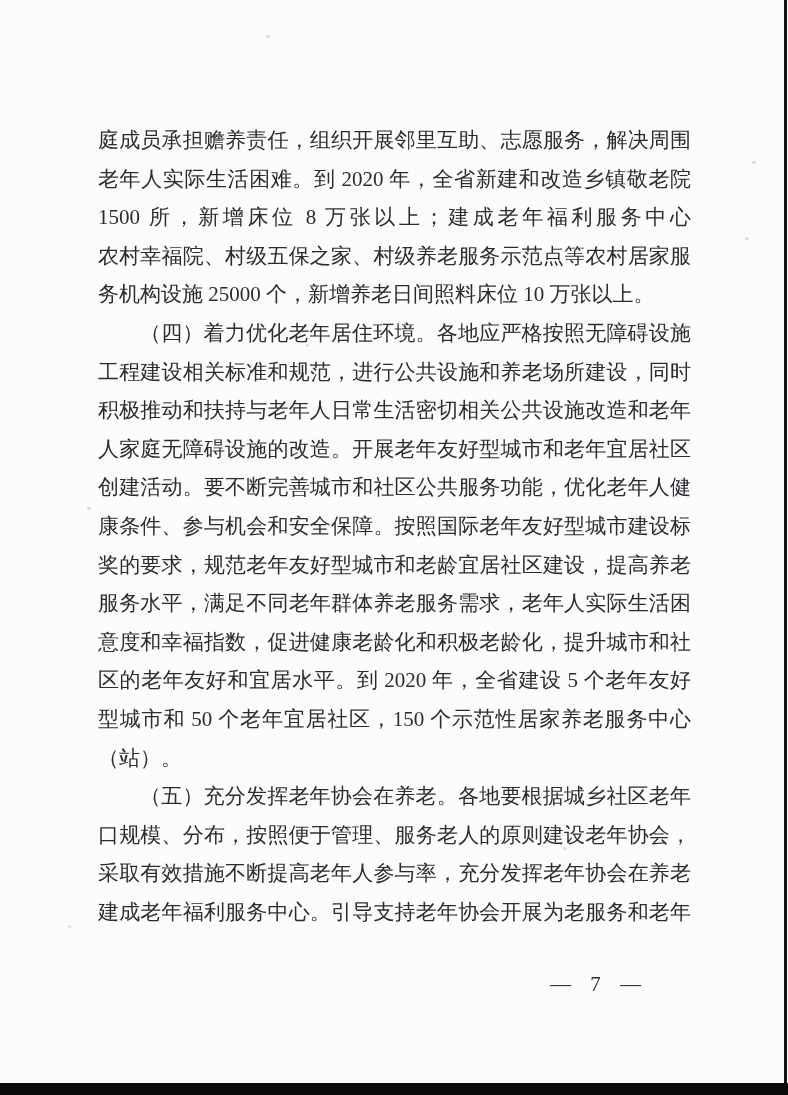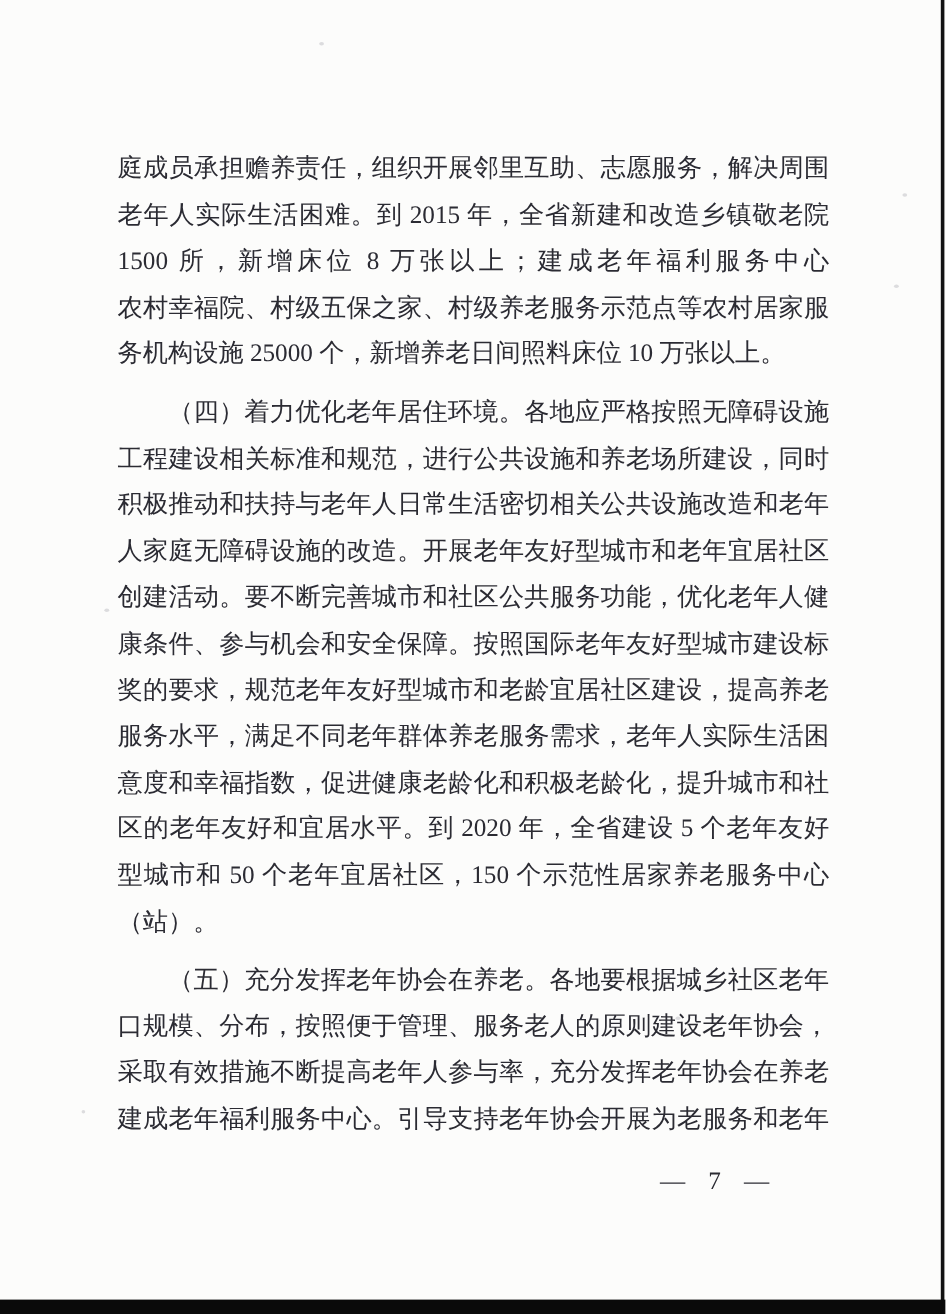--- a/index.html
+++ b/index.html
@@ -33,21 +33,20 @@
     text-align-last: left;
     overflow: hidden;
     white-space: nowrap;
   }
   .line.stretch {
     text-align-last: justify;
     white-space: normal;
   }
   .line.indent {
     padding-left: 42px;
-    margin-top: 10px;
   }
   .page-number {
     position: absolute;
     top: 968px;
     right: 140px;
     height: 32px;
     line-height: 32px;
     font-size: 21px;
     letter-spacing: 7px;
     color: #2b2b33;
@@ -82,21 +81,21 @@
   .sp6 { left: 68px;  top: 925px; width: 3px; height: 3px; }
   .sp7 { left: 563px; top: 847px; width: 4px; height: 3px; }
 </style>
 </head>
 <body>
 
 <div class="page">
 
   <div class="text-block" id="text-block">
       <div class="line stretch">庭成员承担赡养责任，组织开展邻里互助、志愿服务，解决周围</div>
-      <div class="line stretch">老年人实际生活困难。到 2015 年，全省新建和改造乡镇敬老院</div>
+      <div class="line stretch">老年人实际生活困难。到 2020 年，全省新建和改造乡镇敬老院</div>
       <div class="line stretch">1500 所，新增床位 8 万张以上；建成老年福利服务中心（站）、</div>
       <div class="line stretch">农村幸福院、村级五保之家、村级养老服务示范点等农村居家服</div>
       <div class="line">务机构设施 25000 个，新增养老日间照料床位 10 万张以上。</div>
       <div class="line indent stretch">（四）着力优化老年居住环境。各地应严格按照无障碍设施</div>
       <div class="line stretch">工程建设相关标准和规范，进行公共设施和养老场所建设，同时</div>
       <div class="line stretch">积极推动和扶持与老年人日常生活密切相关公共设施改造和老年</div>
       <div class="line stretch">人家庭无障碍设施的改造。开展老年友好型城市和老年宜居社区</div>
       <div class="line stretch">创建活动。要不断完善城市和社区公共服务功能，优化老年人健</div>
       <div class="line stretch">康条件、参与机会和安全保障。按照国际老年友好型城市建设标</div>
       <div class="line stretch">奖的要求，规范老年友好型城市和老龄宜居社区建设，提高养老</div>

